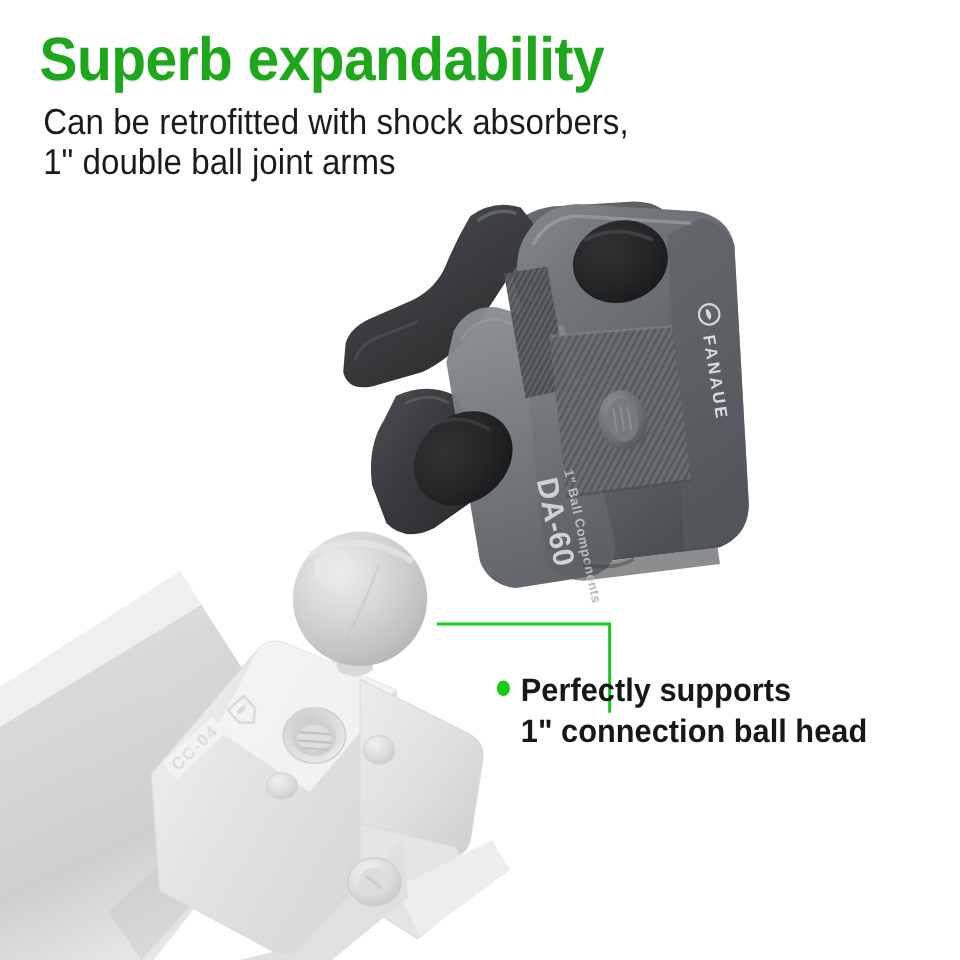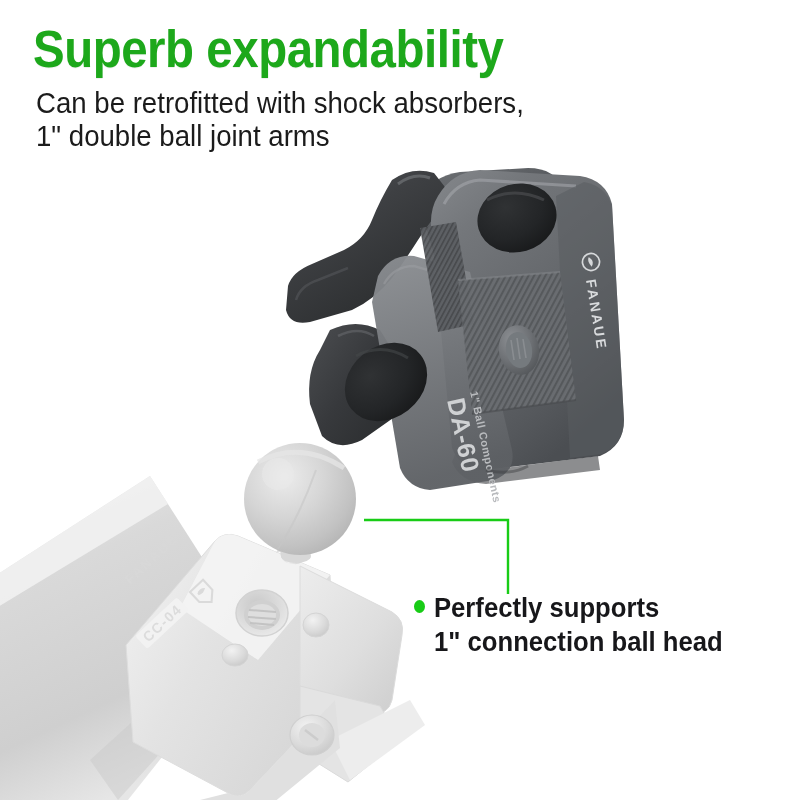--- a/index.html
+++ b/index.html
@@ -29,21 +29,21 @@
     position:absolute;left:36px;top:86px;
     font-size:30px;line-height:33px;
     font-weight:400;color:#1b1b1b;
     transform:scaleX(0.92);
     transform-origin:left top;
     white-space:pre;
   }
 
   
   .callout{
-    position:absolute;left:414px;top:591px;
+    position:absolute;left:414px;top:558px;
     display:flex;align-items:flex-start;gap:9px;
   }
   .callout-bullet{
     width:11px;height:13px;border-radius:50%;
     background:#18CC16;flex:0 0 auto;margin-top:9px;
   }
   .callout-text{
     font-size:27px;line-height:34px;font-weight:700;color:#17171a;
     transform:scaleX(0.95);transform-origin:left top;white-space:pre;
   }

